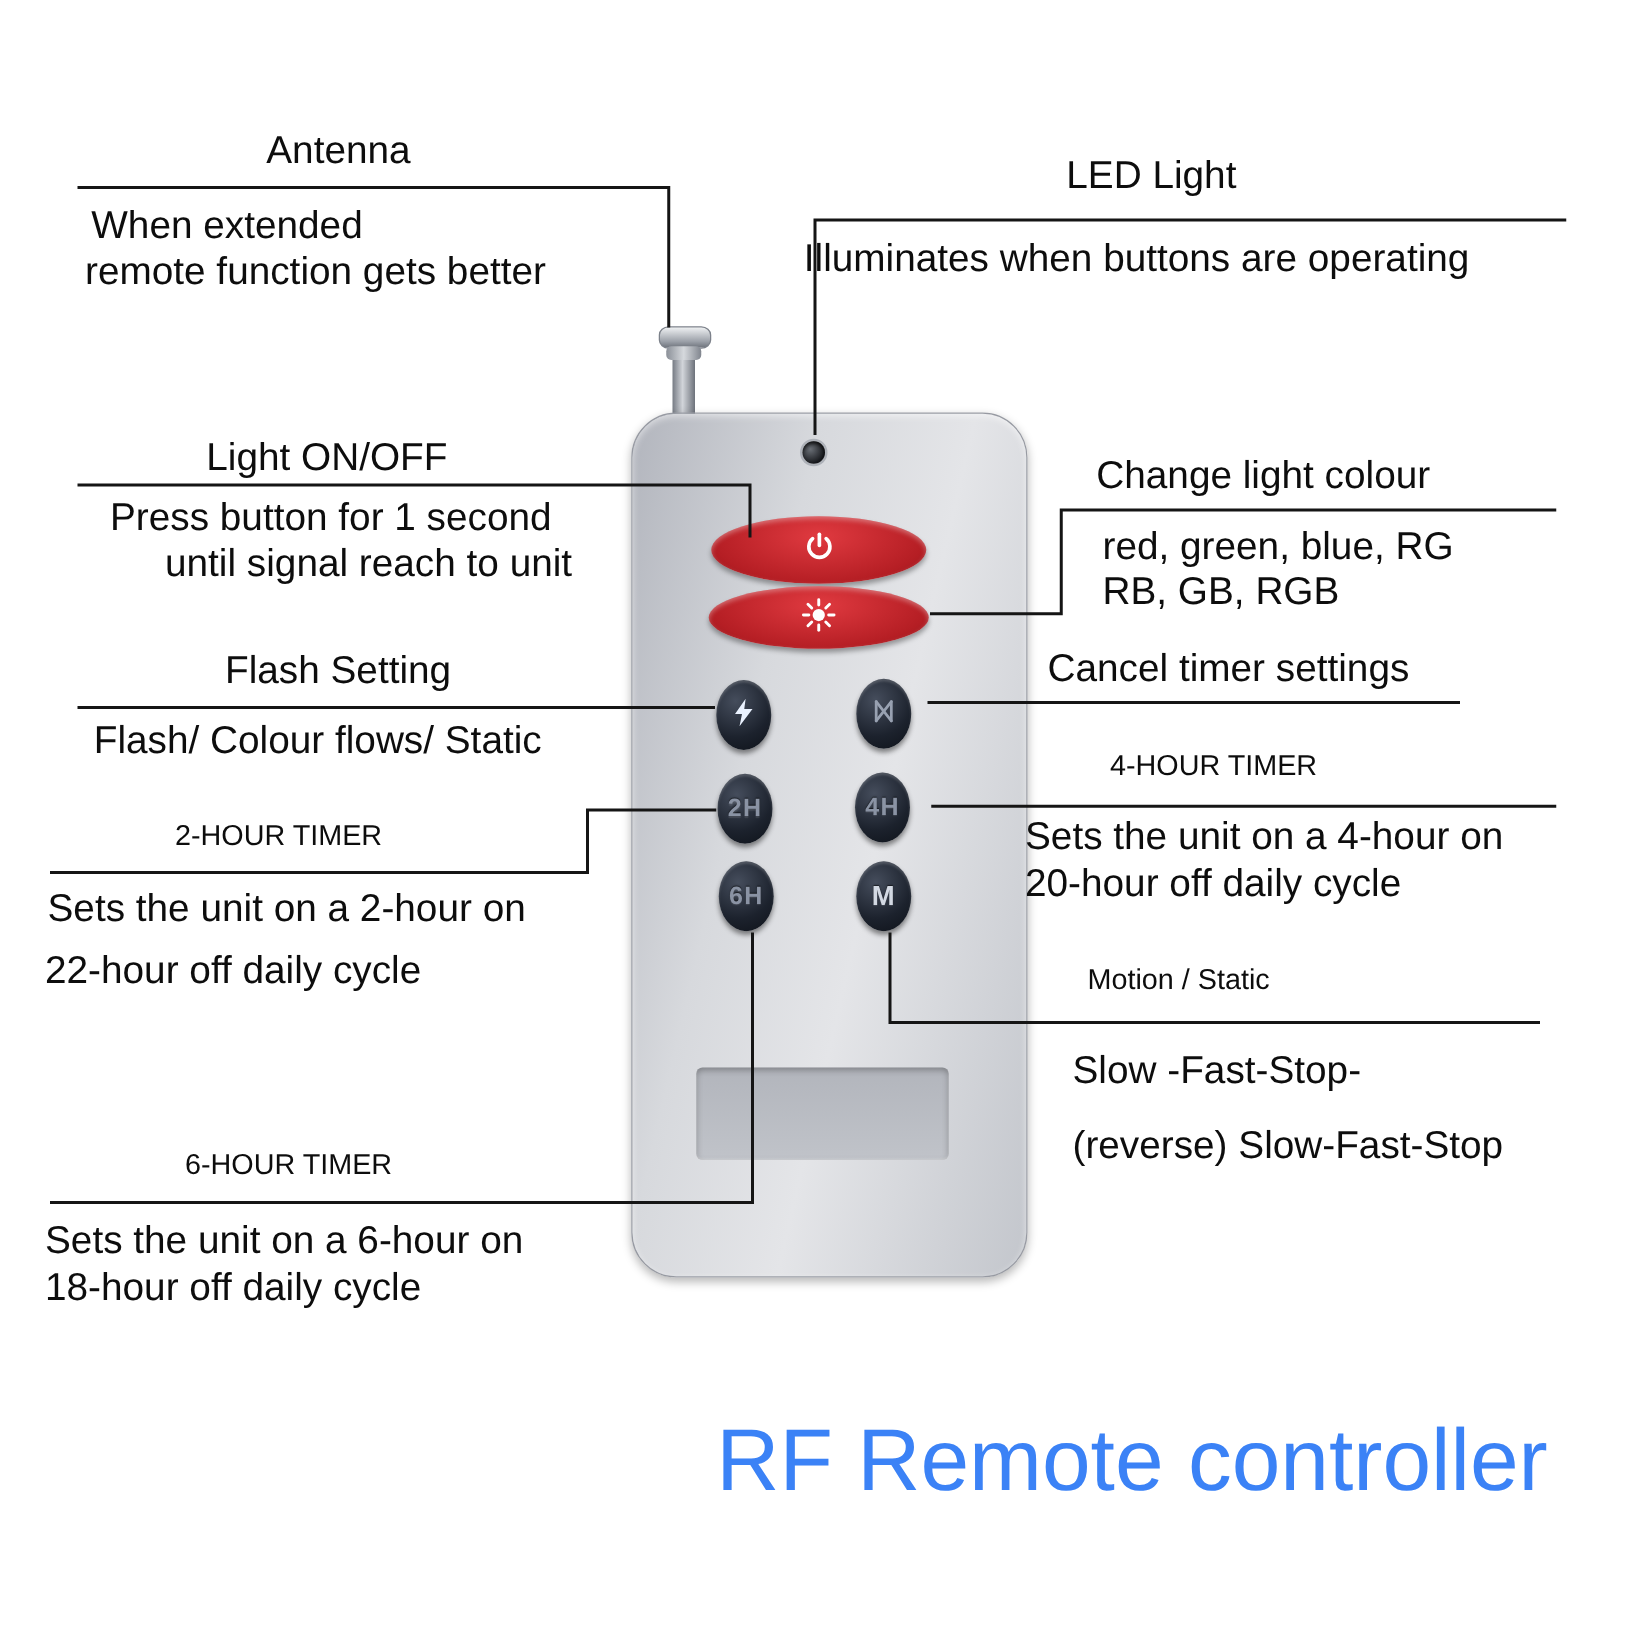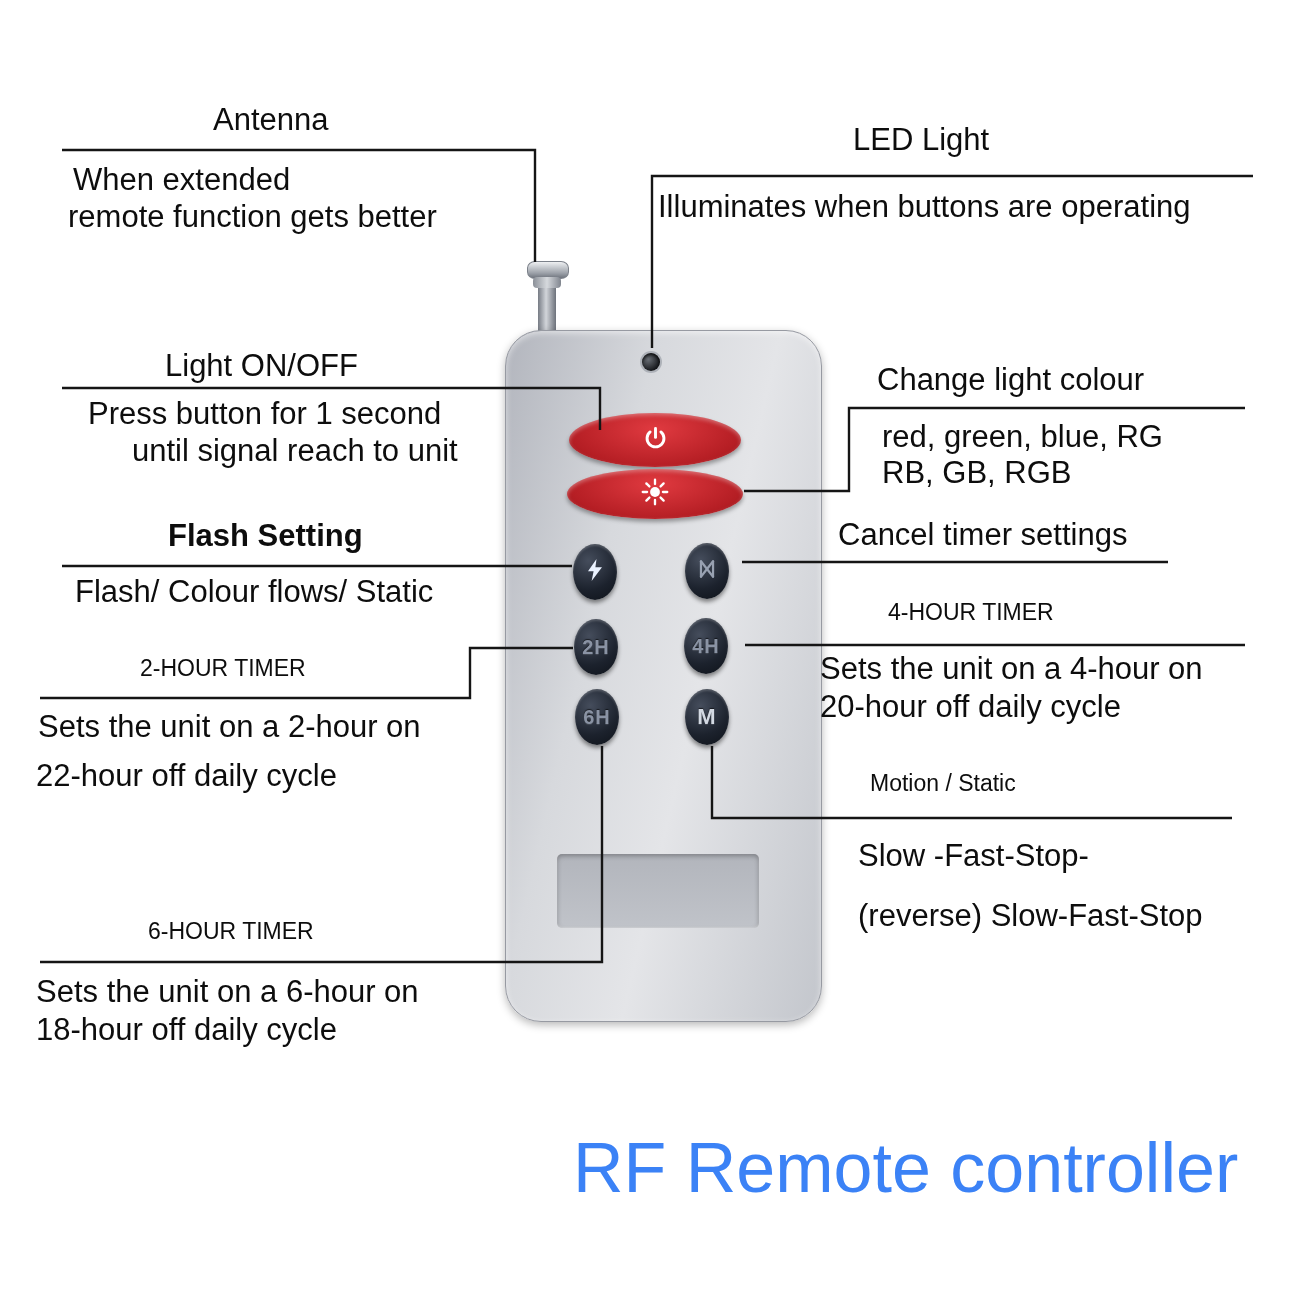--- a/index.html
+++ b/index.html
@@ -142,31 +142,31 @@
     <polyline points="745,645 1245,645"></polyline>
     <polyline points="712,746 712,818 1232,818"></polyline>
     <polyline points="602,746 602,962 40,962"></polyline>
   </svg>
 
   <div class="t z3" style="left:213px;top:102px;">Antenna</div>
   <div class="t z3" style="left:73px;top:162px;">When extended</div>
   <div class="t z3" style="left:68px;top:199px;">remote function gets better</div>
 
   <div class="t z3" style="left:816px;top:122px;margin-left:37px;">LED Light</div>
-  <div class="t z3" style="left:658px;top:189px;">Illuminates when buttons are operating</div>
+  <div class="t z3" style="left:643px;top:189px;">Illuminates when buttons are operating</div>
 
   <div class="t z3" style="left:165px;top:348px;">Light ON/OFF</div>
   <div class="t z3" style="left:88px;top:396px;">Press button for 1 second</div>
   <div class="t z3" style="left:96px;top:433px;margin-left:36px;">until signal reach to unit</div>
 
   <div class="t z3" style="left:877px;top:362px;">Change light colour</div>
   <div class="t z3" style="left:882px;top:419px;">red, green, blue, RG</div>
   <div class="t z3" style="left:882px;top:455px;">RB, GB, RGB</div>
 
-  <div class="t z3" style="left:168px;top:518px;font-weight:bold;">Flash Setting</div>
+  <div class="t z3" style="left:180px;top:518px;">Flash Setting</div>
   <div class="t z3" style="left:75px;top:574px;">Flash/ Colour flows/ Static</div>
 
   <div class="t z3" style="left:838px;top:517px;">Cancel timer settings</div>
 
   <div class="t cap z3" style="left:888px;top:599px;">4-HOUR TIMER</div>
   <div class="t z3" style="left:820px;top:651px;">Sets the unit on a 4-hour on</div>
   <div class="t z3" style="left:820px;top:689px;">20-hour off daily cycle</div>
 
   <div class="t cap z3" style="left:140px;top:655px;">2-HOUR TIMER</div>
   <div class="t z3" style="left:38px;top:709px;">Sets the unit on a 2-hour on</div>

